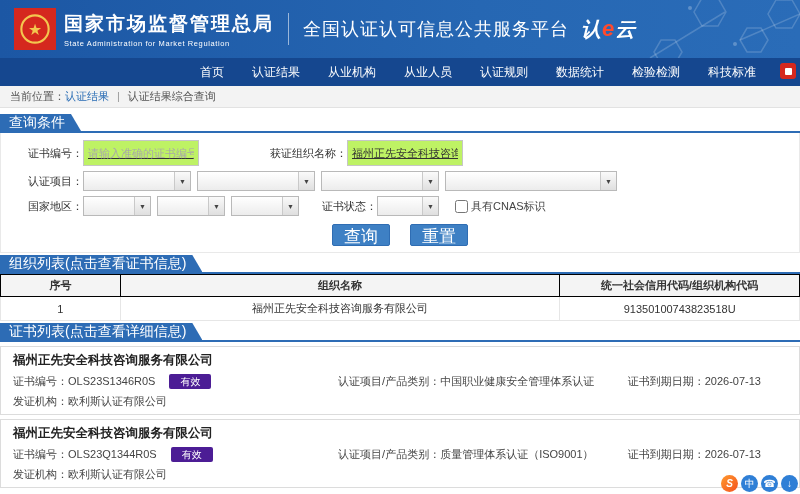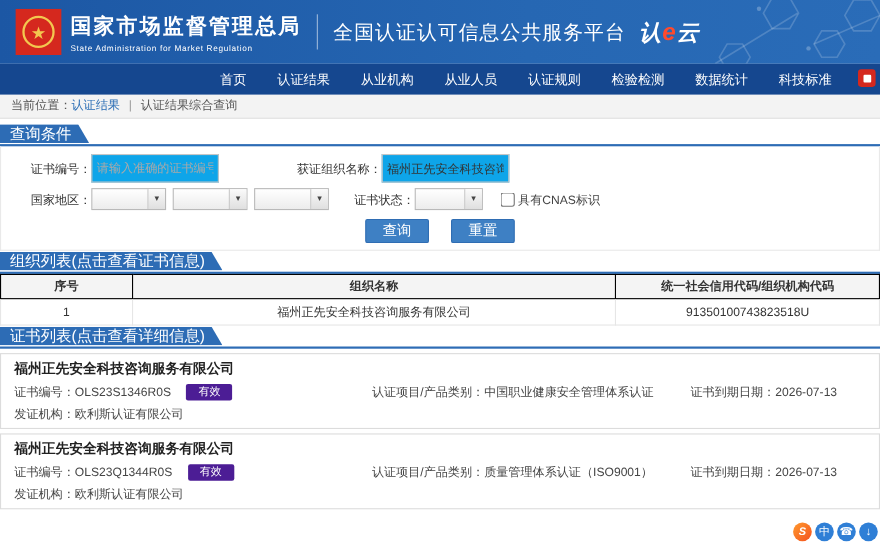--- a/index.html
+++ b/index.html
@@ -32,29 +32,29 @@
 
   
   .sec-head { border-bottom:2px solid #2d6cb5; }
   .sec-tab { display:inline-block; background:#2d6cb5; color:#fff; font-size:14px; height:17px; line-height:17px; padding:0 16px 0 9px; clip-path:polygon(0 0,calc(100% - 10px) 0,100% 100%,0 100%); }
 
   
   .query-box { border:1px solid #e9e9e9; border-top:none; padding:7px 0 6px; }
   .frow { display:flex; align-items:center; margin-bottom:5px; font-size:11px; color:#333; }
   .flbl { width:82px; text-align:right; white-space:nowrap; }
   .flbl2 { width:90px; text-align:right; white-space:nowrap; margin-left:58px; }
-  .tinput { height:20px; width:116px; border:1px solid #c6c6c6; font-size:11px; padding:12px 4px; color:#333; background:#0ea5e9; }
+  .tinput { height:20px; width:116px; border:1px solid #c6c6c6; font-size:11px; padding:12px 4px; color:#333; background:#bef264;text-decoration:underline; }
   .tinput::placeholder { color:#a9a9a9; }
   .sel { position:relative; height:20px; border:1px solid #b9b9b9; background:linear-gradient(#ffffff,#ececec); margin-right:6px; cursor:pointer; }
   .sel .arr { position:absolute; right:0; top:0; width:16px; height:100%; border-left:1px solid #c9c9c9; background:linear-gradient(#fafafa,#dfdfdf); display:flex; align-items:center; justify-content:center; font-size:7px; color:#444; }
   .w108{width:108px}.w118{width:118px}.w172{width:172px}.w68{width:68px}.w62{width:62px}
   .cnas { display:flex; align-items:center; margin-left:10px; color:#444; }
   .cnas input { margin-right:3px; }
   .btn-row { display:flex; justify-content:center; gap:20px; margin-top:8px; }
-  .btn { width:58px; height:22px; background:#3e80c4; color:#fff; border:1px solid #2f6db3; border-radius:2px; font-size:13px; cursor:pointer; }
+  .btn { width:58px; height:22px; background:#3e80c4; color:#fff; border:1px solid #2f6db3; border-radius:2px; font-size:17px; cursor:pointer; }
 
   
   .sec { margin-top:1px; }
   .org-table { width:100%; border-collapse:collapse; font-size:11px; }
   .org-table th { background:#f4f4f4; border:1px solid #000000; height:22px; font-weight:bold; color:#333; }
   .org-table td { border:1px solid #e6e6e6; height:24px; text-align:center; color:#333; }
   .col-idx{width:15%}.col-name{width:55%}.col-code{width:30%}
   .org-row { cursor:pointer; }
 
   
@@ -110,22 +110,22 @@
       <span>认</span><span class="e">e</span><span>云</span>
     </div>
   </header>
 
   <nav class="nav">
     <span class="nav-item">首页</span>
     <span class="nav-item">认证结果</span>
     <span class="nav-item">从业机构</span>
     <span class="nav-item">从业人员</span>
     <span class="nav-item">认证规则</span>
+    <span class="nav-item">数据统计</span>
     <span class="nav-item">检验检测</span>
-    <span class="nav-item">数据统计</span>
     <span class="nav-item">科技标准</span>
     <span class="nav-corner">
         <i></i>
       </span>
   </nav>
 
   <div class="breadcrumb">
     <span>当前位置：</span><a>认证结果</a><span class="crumb-sep">|</span><span>认证结果综合查询</span>
   </div>
 
@@ -135,20 +135,35 @@
     </div>
     <div class="query-box">
 
       <div class="frow">
         <span class="flbl">证书编号：</span>
         <input class="tinput" type="text" placeholder="请输入准确的证书编号" style="">
         <span class="flbl2">获证组织名称：</span>
         <input class="tinput" type="text" value="福州正先安全科技咨询服务有限公司" style="">
       </div>
 
+      <div class="frow">
+        <span class="flbl">认证项目：</span>
+        <div class="sel w108">
+            <span class="arr">▼</span>
+          </div>
+        <div class="sel w118">
+            <span class="arr">▼</span>
+          </div>
+        <div class="sel w118">
+            <span class="arr">▼</span>
+          </div>
+        <div class="sel w172">
+            <span class="arr">▼</span>
+          </div>
+      </div>
 
       <div class="frow">
         <span class="flbl">国家地区：</span>
         <div class="sel w68">
             <span class="arr">▼</span>
           </div>
         <div class="sel w68">
             <span class="arr">▼</span>
           </div>
         <div class="sel w68">

